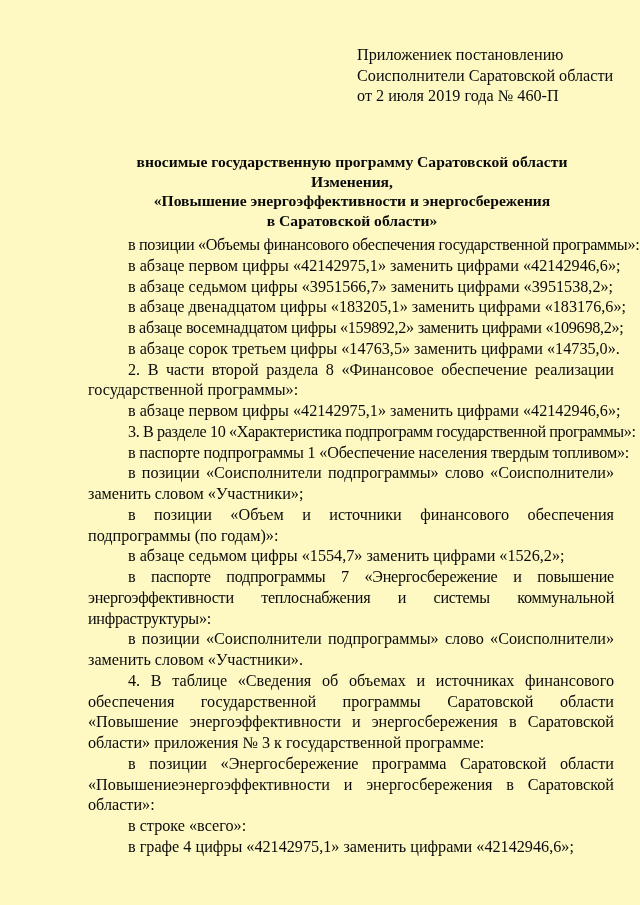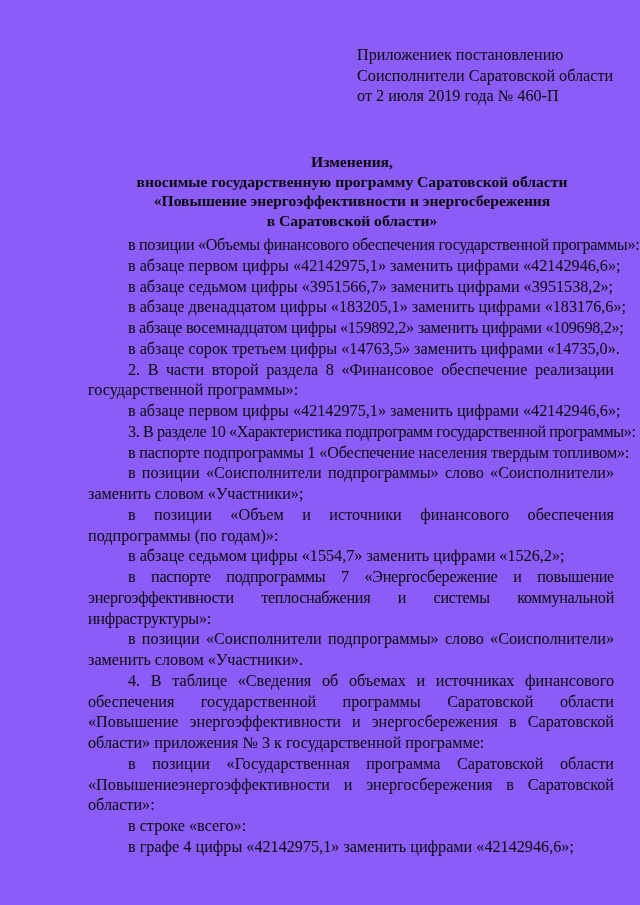--- a/index.html
+++ b/index.html
@@ -1,18 +1,18 @@
 <!DOCTYPE html>
 <html><head>
 <meta charset="utf-8">
 <style>
   html, body { margin: 0; padding: 0; background: #ffffff; }
   body { width: 640px; height: 905px; position: relative; overflow: hidden;
          font-family: "Liberation Serif", "DejaVu Serif", serif; color: #0a0a0a; }
-  .page { position: absolute; left: 0; top: 0; width: 640px; height: 905px; background: #8b5cf6; }
+  .page { position: absolute; left: 0; top: 0; width: 640px; height: 905px; background: #fef9c3; }
   .approval { position: absolute; left: 357px; top: 45px; font-size: 16.2px; line-height: 20.5px; }
   .approval div { white-space: nowrap; }
   .title { position: absolute; left: 90px; width: 524px; top: 152px; text-align: center;
            font-weight: bold; font-size: 15.6px; line-height: 19.5px; }
   .title div { white-space: nowrap; }
   .body { position: absolute; left: 88px; width: 526px; top: 235px; font-size: 16.2px; line-height: 20.75px; }
   .p { text-align: justify; text-align-last: left; }
   .ind { text-indent: 40px; }
   .line { white-space: nowrap; }
 </style>
@@ -21,22 +21,22 @@
 
 <div class="page">
 
   <div class="approval">
     <div>Приложениек постановлению</div>
     <div>Соисполнители Саратовской области</div>
     <div>от 2 июля 2019 года № 460-П</div>
   </div>
 
   <div class="title">
+    <div>вносимые государственную программу Саратовской области</div>
     <div>Изменения,</div>
-    <div>вносимые государственную программу Саратовской области</div>
     <div>«Повышение энергоэффективности и энергосбережения</div>
     <div>в Саратовской области»</div>
   </div>
 
   <div class="body">
     <div class="p ind line" style="letter-spacing:-0.35px">в позиции «Объемы финансового обеспечения государственной программы»:</div>
     <div class="p ind line">в абзаце первом цифры «42142975,1» заменить цифрами «42142946,6»;</div>
     <div class="p ind line">в абзаце седьмом цифры «3951566,7» заменить цифрами «3951538,2»;</div>
     <div class="p ind line">в абзаце двенадцатом цифры «183205,1» заменить цифрами «183176,6»;</div>
     <div class="p ind line" style="letter-spacing:-0.3px">в абзаце восемнадцатом цифры «159892,2» заменить цифрами «109698,2»;</div>
@@ -44,19 +44,19 @@
     <div class="p ind">2. В части второй раздела 8 «Финансовое обеспечение реализации государственной программы»:</div>
     <div class="p ind line">в абзаце первом цифры «42142975,1» заменить цифрами «42142946,6»;</div>
     <div class="p ind line" style="letter-spacing:-0.4px">3. В разделе 10 «Характеристика подпрограмм государственной программы»:</div>
     <div class="p ind line" style="letter-spacing:-0.2px">в паспорте подпрограммы 1 «Обеспечение населения твердым топливом»:</div>
     <div class="p ind">в позиции «Соисполнители подпрограммы» слово «Соисполнители» заменить словом «Участники»;</div>
     <div class="p ind">в позиции «Объем и источники финансового обеспечения подпрограммы (по годам)»:</div>
     <div class="p ind line">в абзаце седьмом цифры «1554,7» заменить цифрами «1526,2»;</div>
     <div class="p ind" style="letter-spacing:-0.3px">в паспорте подпрограммы 7 «Энергосбережение и повышение энергоэффективности теплоснабжения и системы коммунальной инфраструктуры»:</div>
     <div class="p ind">в позиции «Соисполнители подпрограммы» слово «Соисполнители» заменить словом «Участники».</div>
     <div class="p ind">4. В таблице «Сведения об объемах и источниках финансового обеспечения государственной программы Саратовской области «Повышение энергоэффективности и энергосбережения в Саратовской области» приложения № 3 к государственной программе:</div>
-    <div class="p ind">в позиции «Государственная программа Саратовской области «Повышениеэнергоэффективности и энергосбережения в Саратовской области»:</div>
+    <div class="p ind">в позиции «Энергосбережение программа Саратовской области «Повышениеэнергоэффективности и энергосбережения в Саратовской области»:</div>
     <div class="p ind line">в строке «всего»:</div>
     <div class="p ind line">в графе 4 цифры «42142975,1» заменить цифрами «42142946,6»;</div>
 
   </div>
 
 </div>
 
 </body></html>

